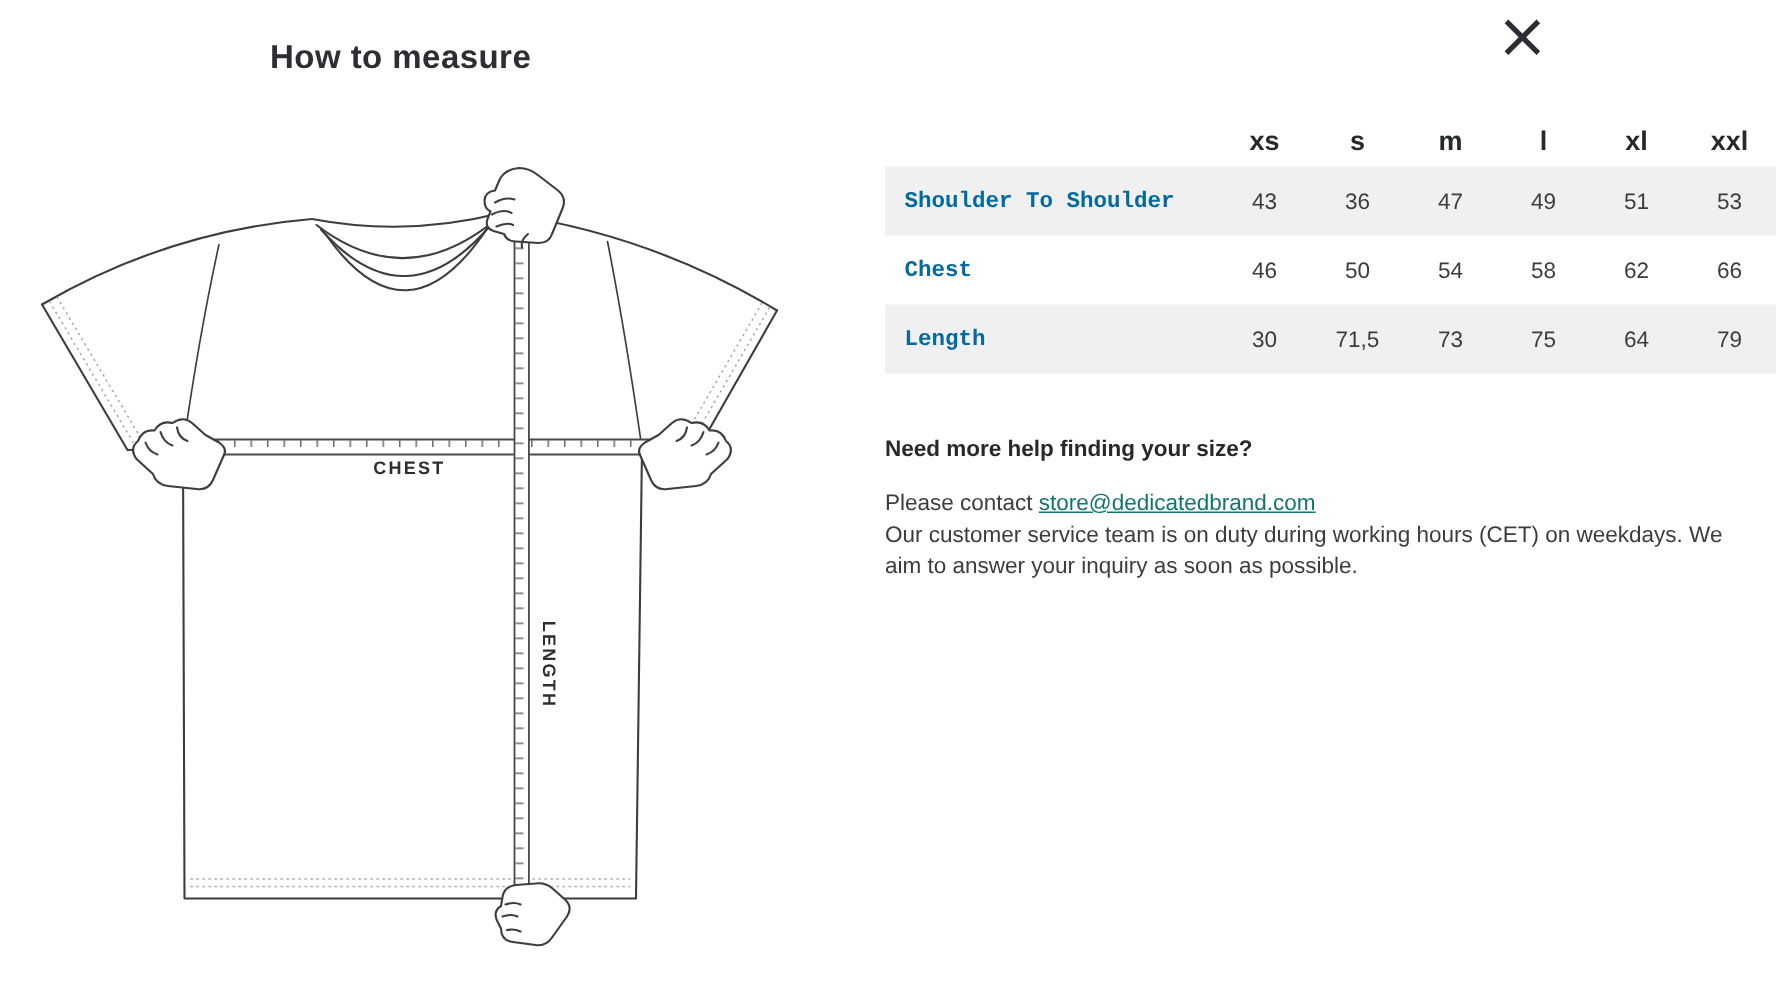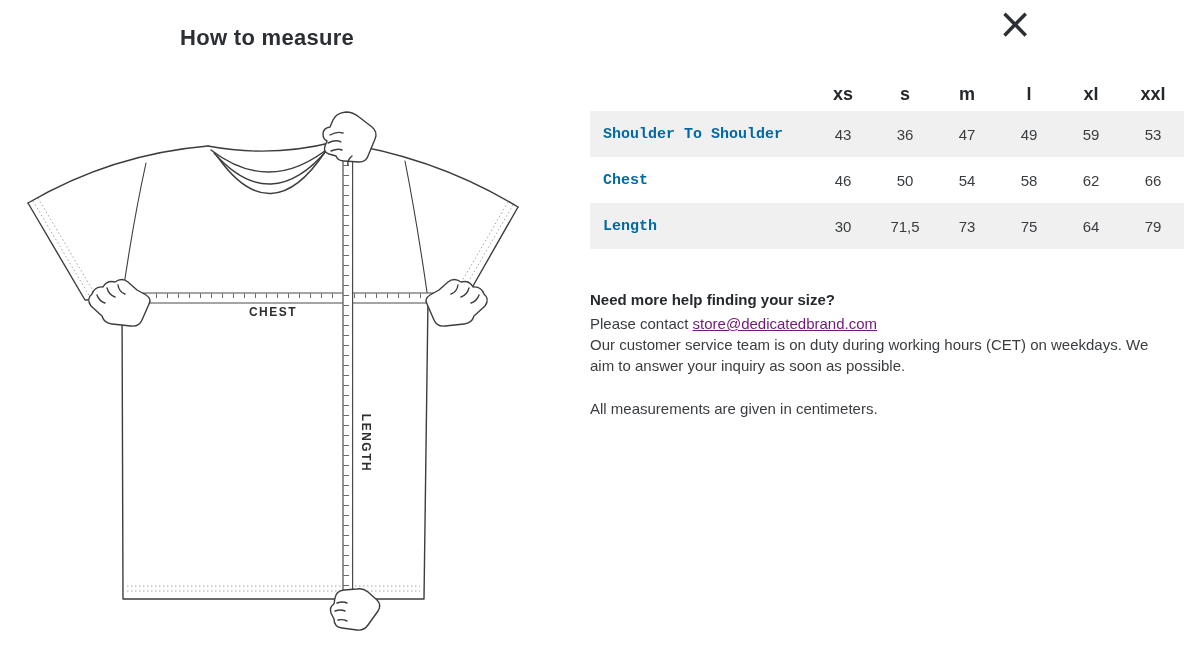--- a/index.html
+++ b/index.html
@@ -23,24 +23,24 @@
   table.size-table col.label-col { width:222px; }
   table.size-table th { height:33px; font-size:18px; font-weight:700; color:#26292c;
                         text-align:center; vertical-align:middle; padding:0; }
   table.size-table td { height:46px; font-size:15px; color:#3a3d40;
                         text-align:center; vertical-align:middle; padding:0; }
   table.size-table td.row-label { text-align:left; padding-left:13px; font-weight:700;
                                   color:#0369a1;font-family:Liberation Mono, monospace; }
   table.size-table tr.shaded td { background:#f0f0f0; }
 
   .help { margin-top:42px; width:580px; }
-  .help-heading { font-size:15px; font-weight:700; color:#26292c; margin-bottom:5px; }
+  .help-heading { font-size:15px; font-weight:700; color:#26292c; margin-bottom:17px; }
   .help p { font-size:15px; line-height:21px; color:#3a3d40; }
   .contact-para { margin-bottom:22px; }
-  .email-link { color:#701a75; text-decoration:underline; cursor:pointer; }
+  .email-link { color:#0f766e; text-decoration:underline; cursor:pointer; }
 
   svg text.tape-label { font-family:"Liberation Sans", sans-serif; font-size:12px;
                         font-weight:700; letter-spacing:1.5px; fill:#2e2e2e; }
 </style>
 </head>
 <body>
 
 <div class="modal">
 
   <h2 class="title">How to measure</h2>
@@ -154,21 +154,21 @@
           <th>xxl</th>
         </tr>
       </thead>
       <tbody>
         <tr class="shaded">
           <td class="row-label">Shoulder To Shoulder</td>
           <td>43</td>
           <td>36</td>
           <td>47</td>
           <td>49</td>
-          <td>59</td>
+          <td>51</td>
           <td>53</td>
         </tr>
         <tr>
           <td class="row-label">Chest</td>
           <td>46</td>
           <td>50</td>
           <td>54</td>
           <td>58</td>
           <td>62</td>
           <td>66</td>
@@ -186,18 +186,18 @@
     </table>
 
     <div class="help">
       <div class="help-heading">Need more help finding your size?</div>
 
       <p class="contact-para"><span>Please contact </span><a class="email-link">store@dedicatedbrand.com</a><br>
         <span>Our customer service team is on duty during working hours (CET) on weekdays. We aim to answer your inquiry as soon as possible.</span>
       </p>
 
       <p>
-        <span>All measurements are given in centimeters.</span><br>
+        <br>
       </p>
     </div>
   </div>
 
 </div>
 
 </body></html>

